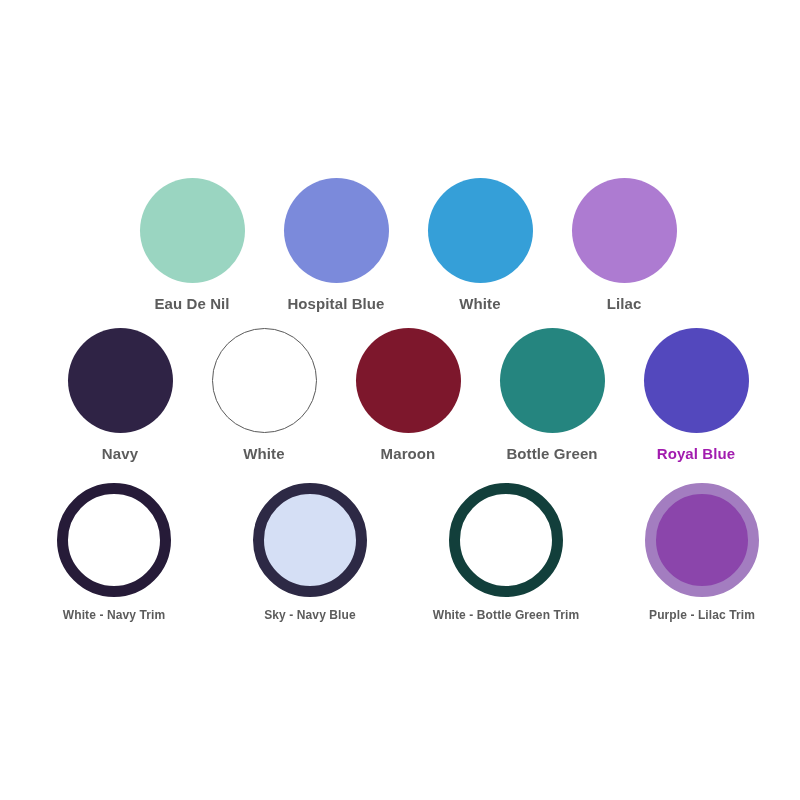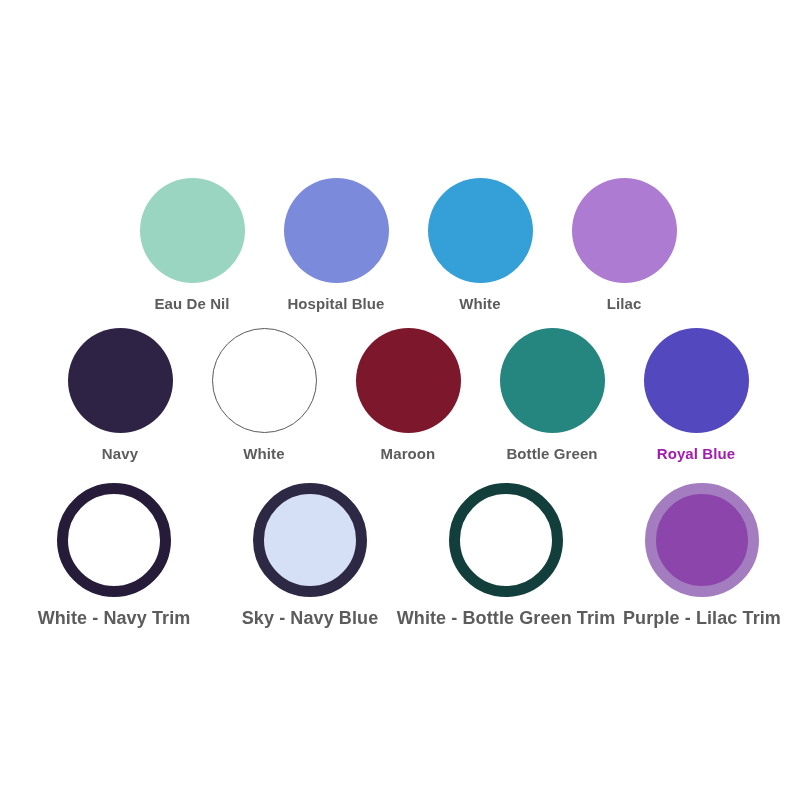--- a/index.html
+++ b/index.html
@@ -70,21 +70,21 @@
     font-weight: bold;
     color: #5c5c5c;
     line-height: 1.1;
     text-align: center;
     white-space: nowrap;
     letter-spacing: 0.1px;
   }
 
   .row-trim .swatch-label {
     margin-top: 12px;
-    font-size: 18px;
+    font-size: 12px;
   }
 </style>
 </head>
 <body>
 
 <div id="swatch-board" style="background: rgb(255, 255, 255);">
 
   <div class="swatch-row row-solid" id="swatch-row-0">
 
     <div class="swatch-cell">

